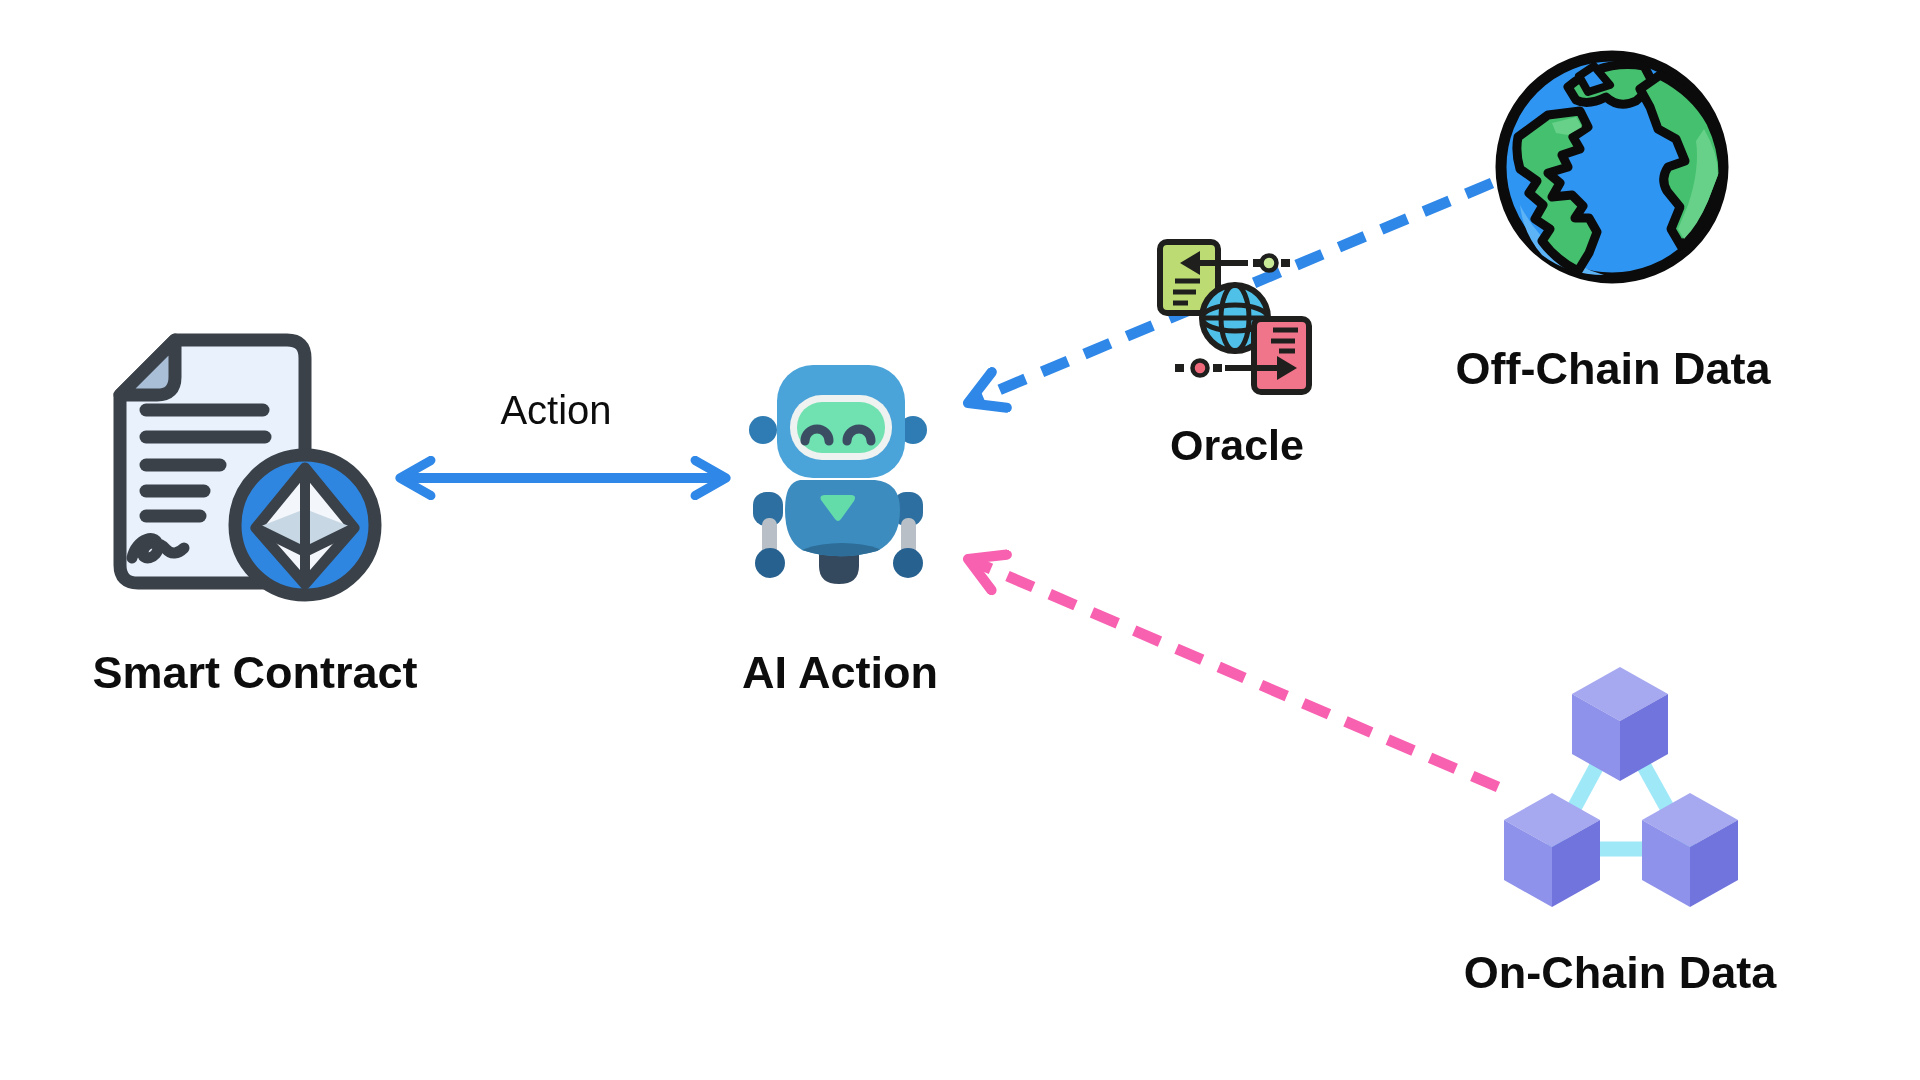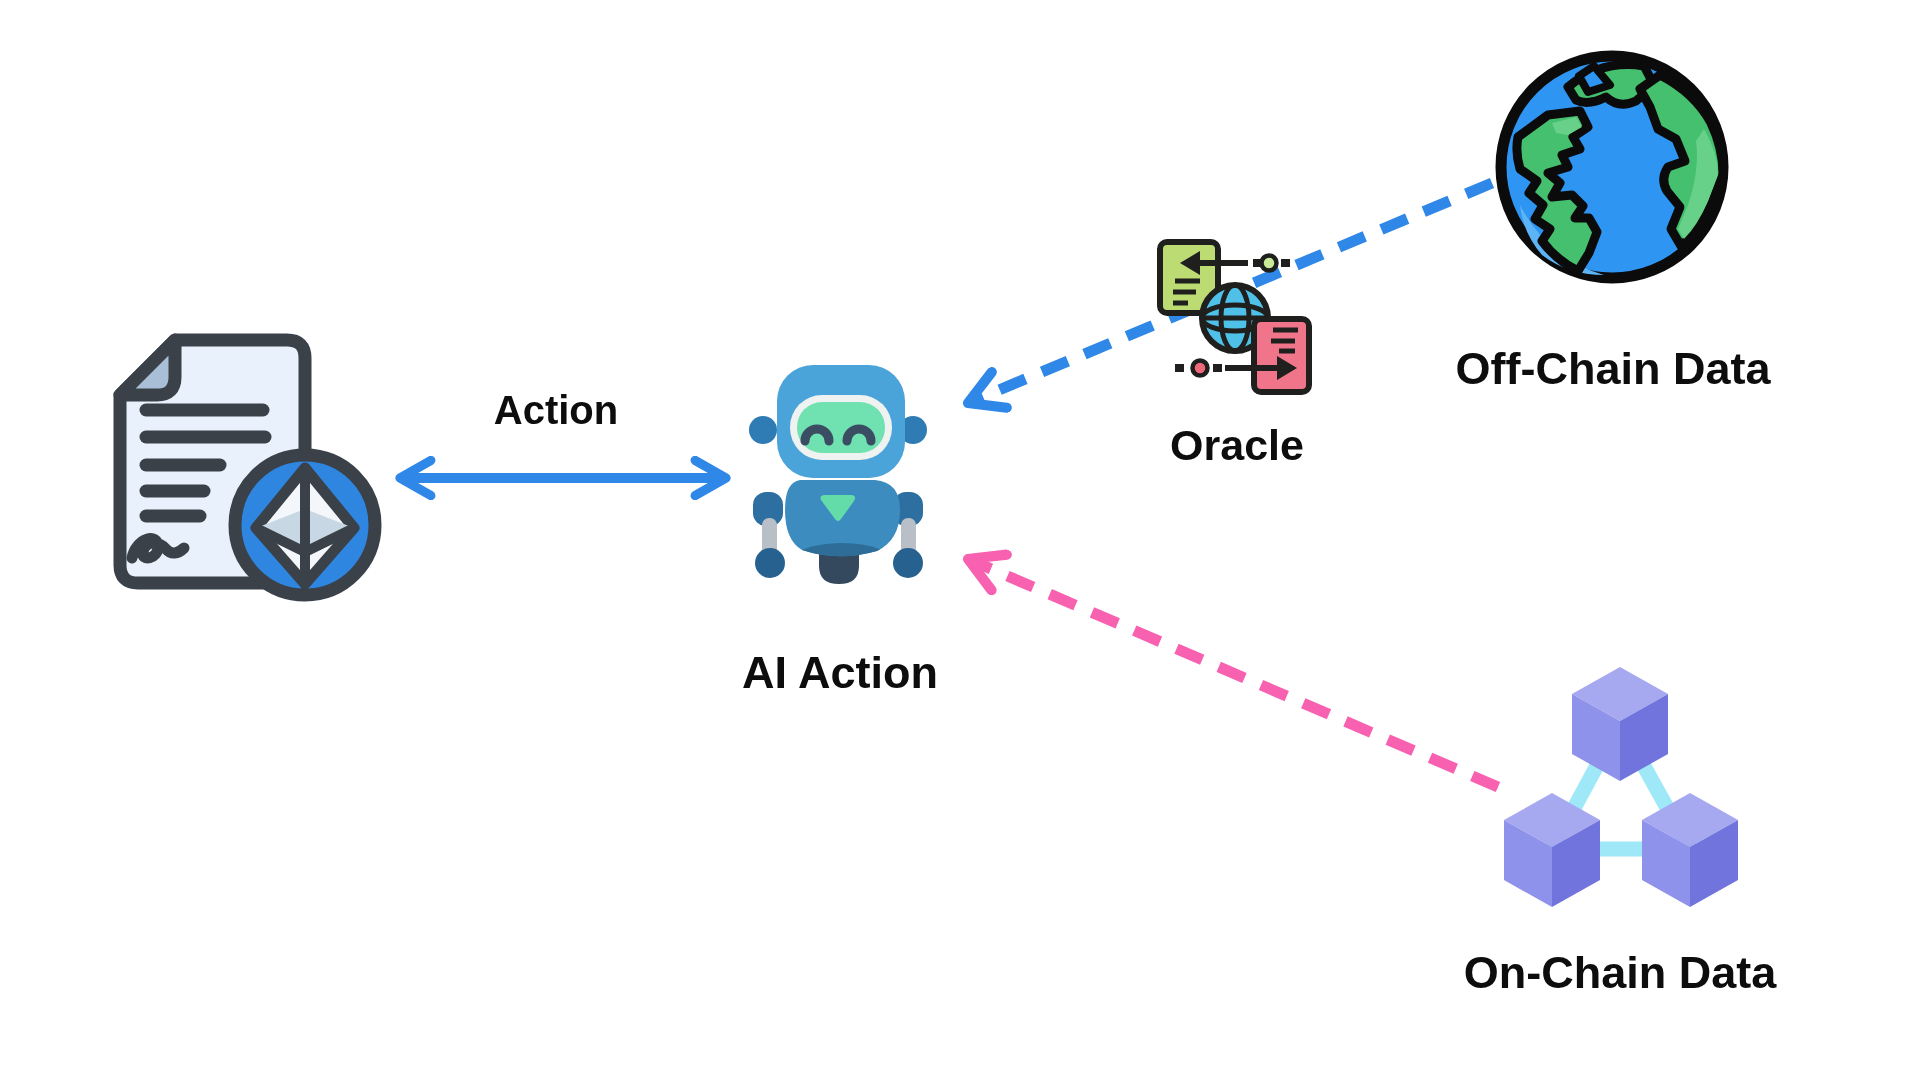--- a/index.html
+++ b/index.html
@@ -17,21 +17,21 @@
     transform:translateX(-50%);
     font-weight:bold;
     font-size:45px;
     color:#0d0d0d;
     white-space:nowrap;
     line-height:1;
   }
   .edge-label{
     position:absolute;
     transform:translateX(-50%);
-    font-weight:bold;
+    font-weight:normal;
     font-size:40px;
     color:#0d0d0d;
     white-space:nowrap;
     line-height:1;
   }
 </style>
 </head>
 <body>
 
 <div class="canvas">
@@ -181,20 +181,21 @@
 
     <g>
       <polygon points="194,136 242,163 194,190 146,163" fill="#a6a8f0"></polygon>
       <polygon points="146,163 194,190 194,250 146,223" fill="#8f92ea"></polygon>
       <polygon points="242,163 242,223 194,250 194,190" fill="#7174dc"></polygon>
     </g>
   </svg>
 
   <div class="edge-label" style="left:556px;top:390px;">Action</div>
 
+  <div class="node-label" style="left:255px;top:650px;">Smart Contract</div>
 
   <div class="node-label" style="left:840px;top:650px;">AI Action</div>
 
   <div class="node-label" style="left:1237px;top:424px;font-size:43px;">Oracle</div>
 
   <div class="node-label" style="left:1620px;top:950px;">On-Chain Data</div>
 
   <div class="node-label" style="left:1613px;top:346px;">Off-Chain Data</div>
 
 </div>

